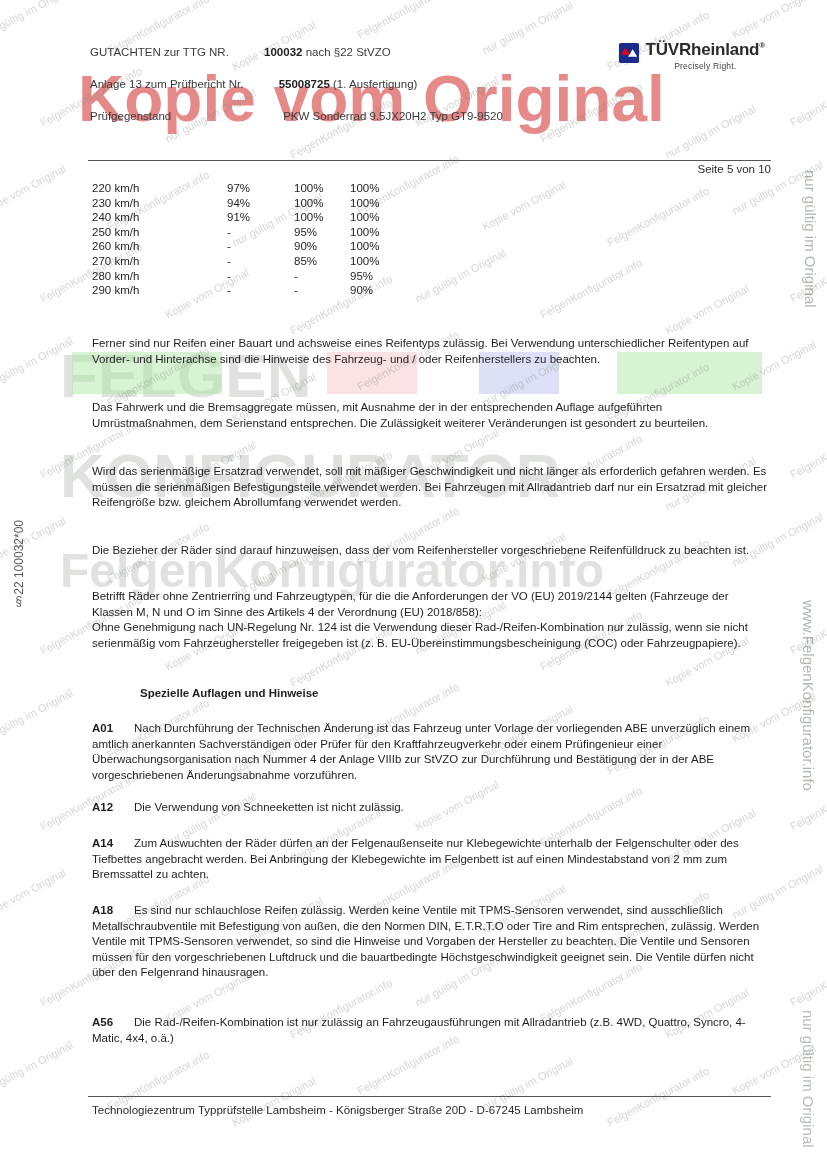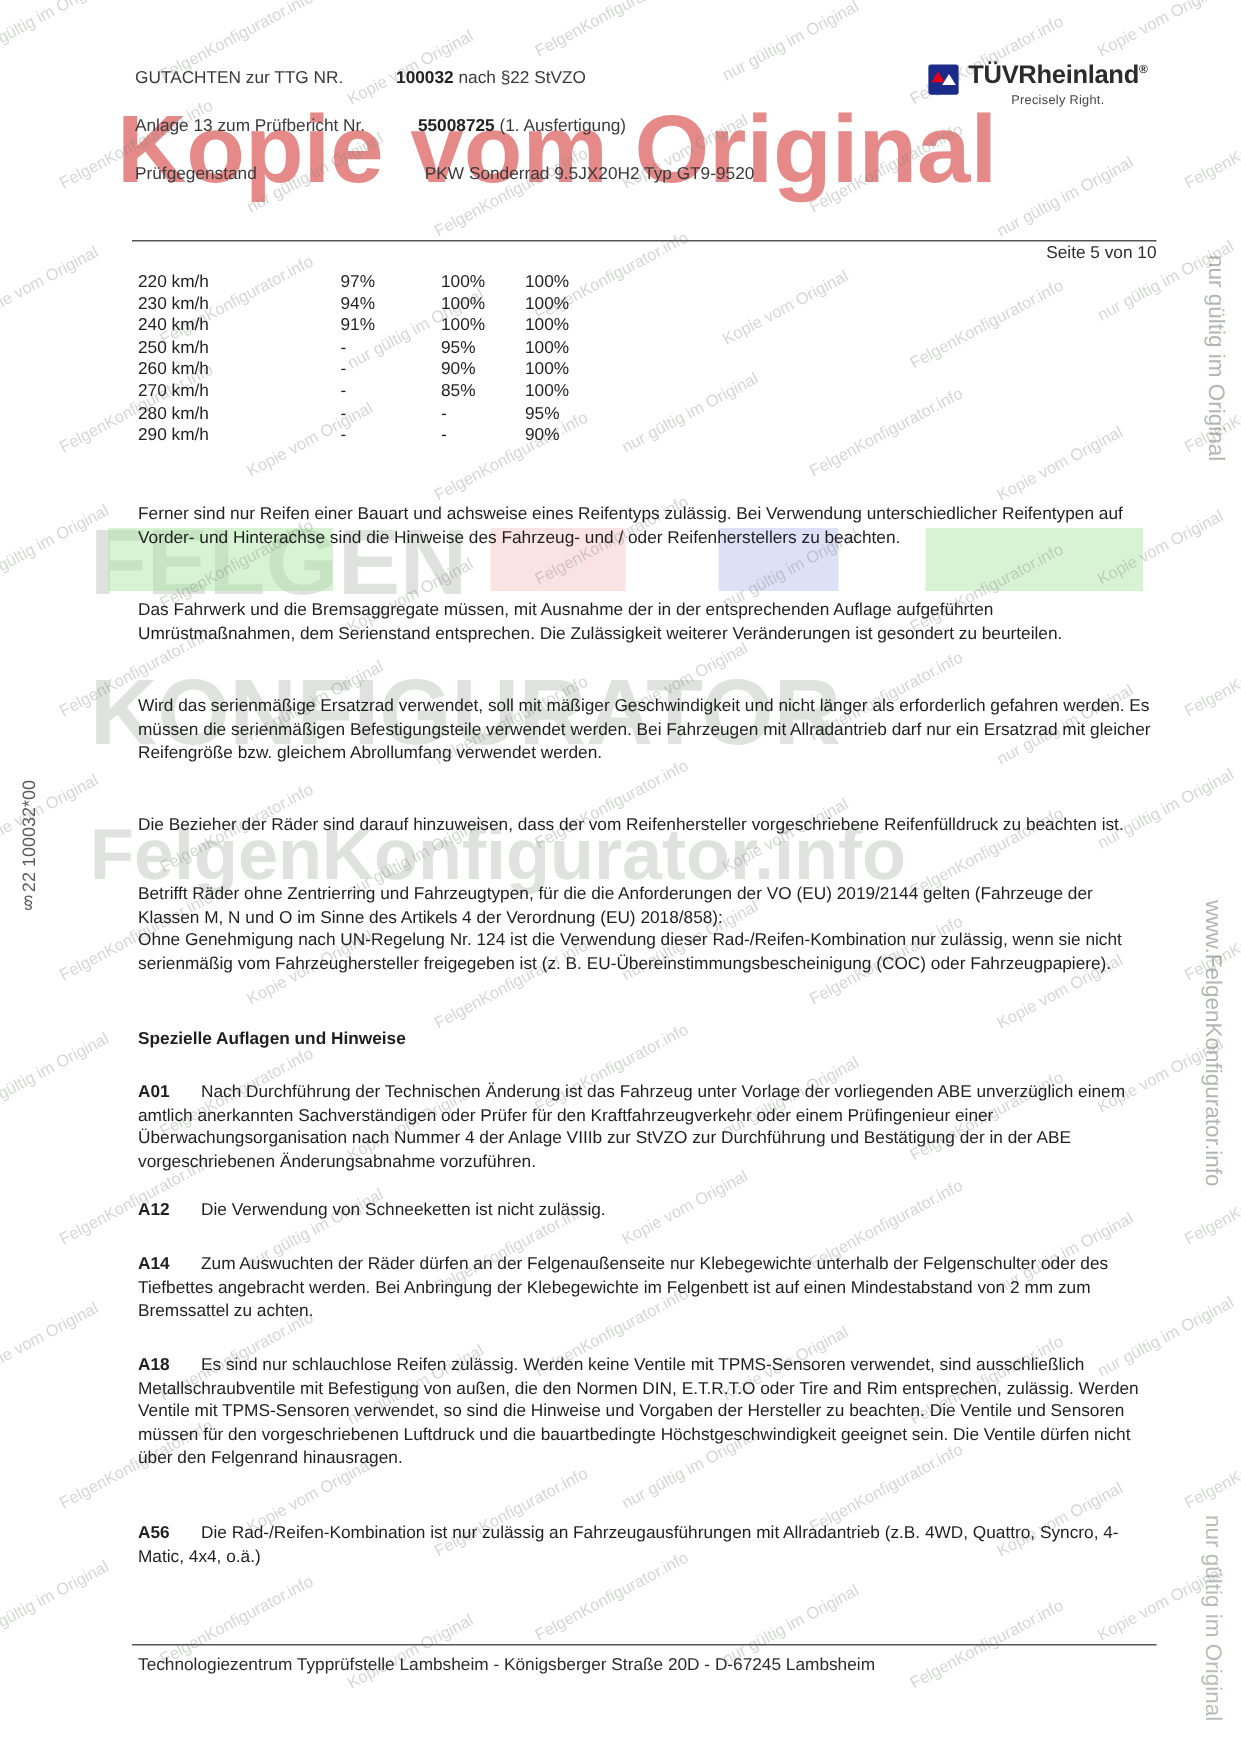--- a/index.html
+++ b/index.html
@@ -434,21 +434,21 @@
         </tbody>
     </table>
 
     <div class="para" style="top:336px;">Ferner sind nur Reifen einer Bauart und achsweise eines Reifentyps zulässig. Bei Verwendung unterschiedlicher Reifentypen auf Vorder- und Hinterachse sind die Hinweise des Fahrzeug- und / oder Reifenherstellers zu beachten.</div>
     <div class="para" style="top:400px;">Das Fahrwerk und die Bremsaggregate müssen, mit Ausnahme der in der entsprechenden Auflage aufgeführten Umrüstmaßnahmen, dem Serienstand entsprechen. Die Zulässigkeit weiterer Veränderungen ist gesondert zu beurteilen.</div>
     <div class="para" style="top:464px;">Wird das serienmäßige Ersatzrad verwendet, soll mit mäßiger Geschwindigkeit und nicht länger als erforderlich gefahren werden. Es müssen die serienmäßigen Befestigungsteile verwendet werden. Bei Fahrzeugen mit Allradantrieb darf nur ein Ersatzrad mit gleicher Reifengröße bzw. gleichem Abrollumfang verwendet werden.</div>
     <div class="para" style="top:543px;">Die Bezieher der Räder sind darauf hinzuweisen, dass der vom Reifenhersteller vorgeschriebene Reifenfülldruck zu beachten ist.</div>
     <div class="para" style="top:589px;">Betrifft Räder ohne Zentrierring und Fahrzeugtypen, für die die Anforderungen der VO (EU) 2019/2144 gelten (Fahrzeuge der Klassen M, N und O im Sinne des Artikels 4 der Verordnung (EU) 2018/858):</div>
     <div class="para" style="top:620px;">Ohne Genehmigung nach UN-Regelung Nr. 124 ist die Verwendung dieser Rad-/Reifen-Kombination nur zulässig, wenn sie nicht serienmäßig vom Fahrzeughersteller freigegeben ist (z. B. EU-Übereinstimmungsbescheinigung (COC) oder Fahrzeugpapiere).</div>
 
-    <div class="para heading" style="top:686px;">Spezielle Auflagen und Hinweise</div>
+    <div class="para heading" style="top:686px;margin-left:48px;">Spezielle Auflagen und Hinweise</div>
 
     <div class="para" style="top:721px;">
       <span class="code">A01</span><span class="indent-body">Nach Durchführung der Technischen Änderung ist das Fahrzeug unter Vorlage der vorliegenden ABE unverzüglich einem amtlich anerkannten Sachverständigen oder Prüfer für den Kraftfahrzeugverkehr oder einem Prüfingenieur einer Überwachungsorganisation nach Nummer 4 der Anlage VIIIb zur StVZO zur Durchführung und Bestätigung der in der ABE vorgeschriebenen Änderungsabnahme vorzuführen.</span>
     </div>
 
     <div class="para" style="top:800px;">
       <span class="code">A12</span><span class="indent-body">Die Verwendung von Schneeketten ist nicht zulässig.</span>
     </div>
 
     <div class="para" style="top:836px;">

